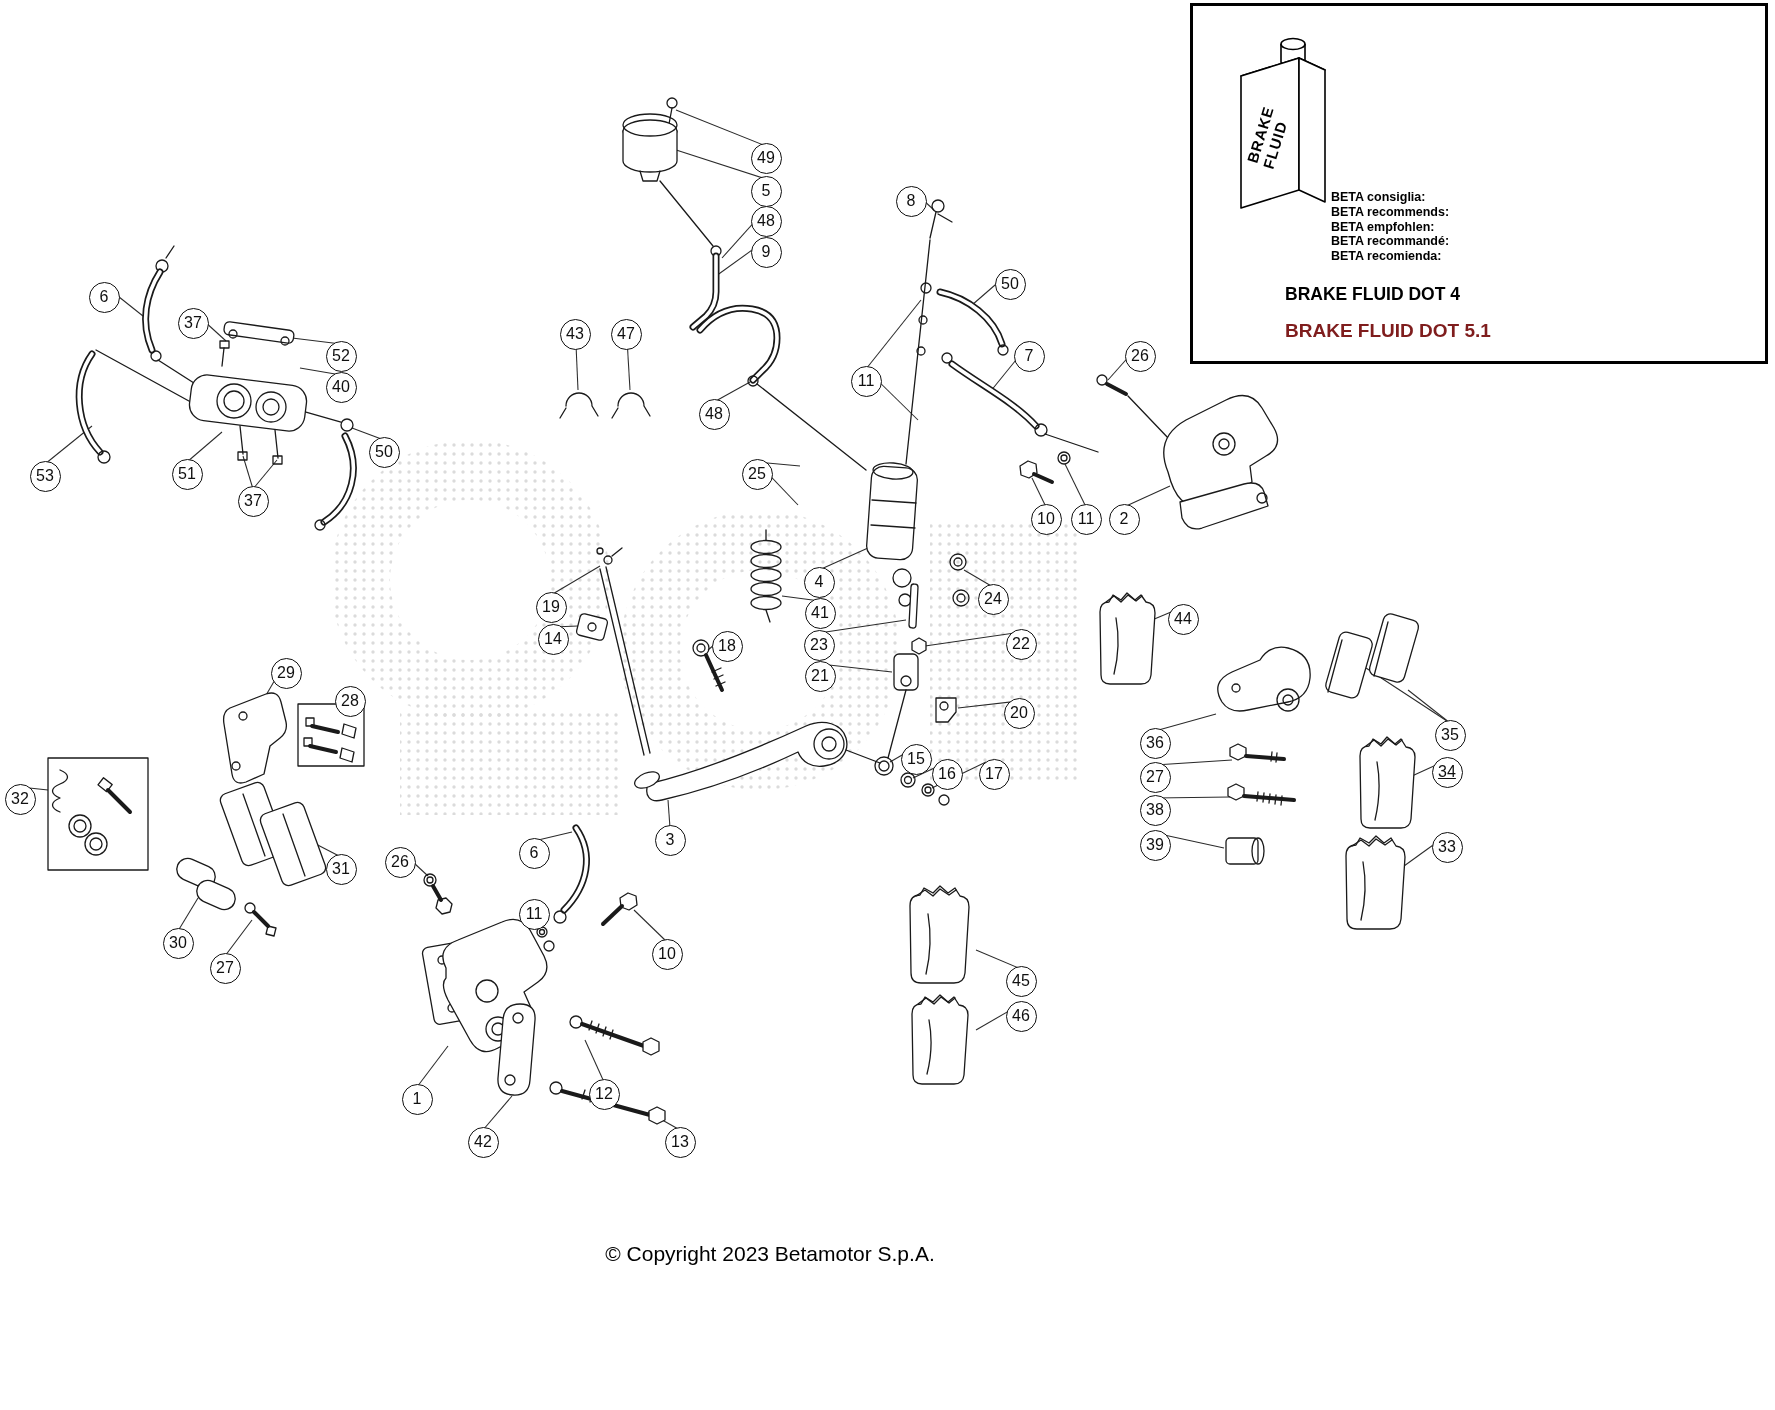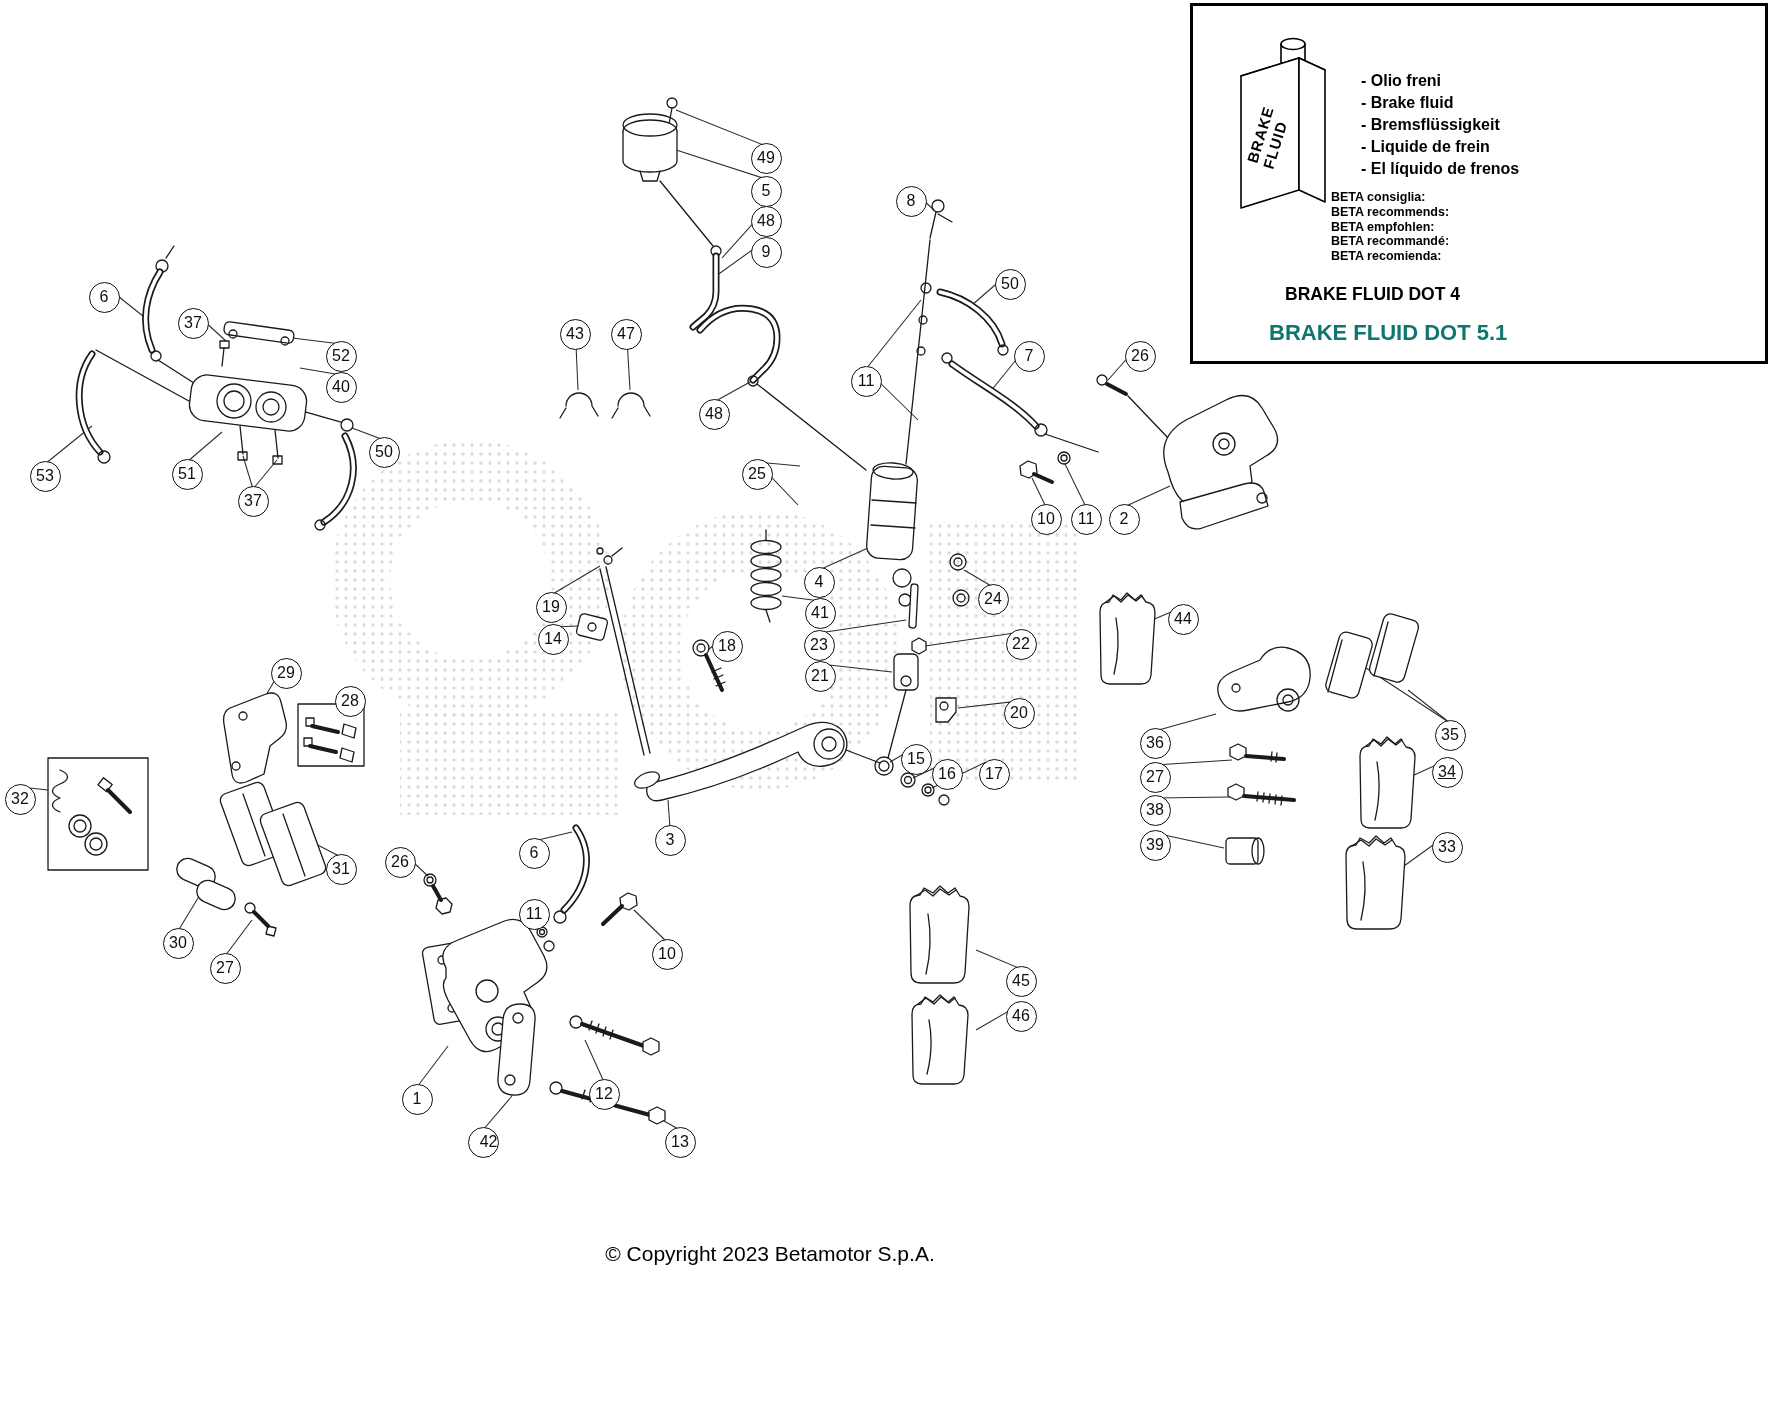--- a/index.html
+++ b/index.html
@@ -16,21 +16,21 @@
 
   .callout-layer { position:absolute; left:0; top:12px; width:100%; height:100%; }
   .callout { position:absolute; width:31px; height:31px; border:1.7px solid #101010; border-radius:50%;
              background:#fff; color:#101010; font-size:16px; line-height:27.5px; text-align:center; }
 
   .infobox { position:absolute; left:1190px; top:3px; width:578px; height:361px; border:3px solid #000; background:#fff; }
   .bottle { position:absolute; left:36px; top:26px; }
   .langs { position:absolute; left:168px; top:64px; font-weight:bold; font-size:16px; line-height:22px; color:#000; }
   .recs  { position:absolute; left:138px; top:184px; font-weight:bold; font-size:12.5px; line-height:14.8px; color:#000; }
   .dotline1 { position:absolute; left:92px; top:278px; font-weight:bold; font-size:17.5px; color:#000; }
-  .dotline2 { position:absolute; left:76px; top:314px; font-weight:bold; font-size:22px; color:#0f766e; }
+  .dotline2 { position:absolute; left:92px; top:314px; font-weight:bold; font-size:19px; color:#7f1d1d; }
   .btl { font-family:"Liberation Sans", sans-serif; font-weight:bold; fill:#000; }
 
   .copyright { position:absolute; left:0; top:1242px; width:1540px; text-align:center; font-size:21px; color:#000; }
 </style>
 </head>
 <body>
 
 <div class="stage" data-name="brake-parts-diagram">
 
   <svg id="artwork" width="1775" height="1410" viewBox="0 0 1775 1410" data-name="diagram-artwork" xmlns="http://www.w3.org/2000/svg">
@@ -402,43 +402,36 @@
       <div class="callout" data-name="callout-30" style="left: 162.5px; top: 915.5px;">30</div>
       <div class="callout" data-name="callout-27" style="left: 209.5px; top: 940.5px;">27</div>
       <div class="callout" data-name="callout-26" style="left: 384.5px; top: 834.5px;">26</div>
       <div class="callout" data-name="callout-6" style="left: 518.5px; top: 825.5px;">6</div>
       <div class="callout" data-name="callout-11" style="left: 518.5px; top: 886.5px;">11</div>
       <div class="callout" data-name="callout-10" style="left: 651.5px; top: 926.5px;">10</div>
       <div class="callout" data-name="callout-45" style="left: 1005.5px; top: 953.5px;">45</div>
       <div class="callout" data-name="callout-46" style="left: 1005.5px; top: 988.5px;">46</div>
       <div class="callout" data-name="callout-1" style="left: 401.5px; top: 1071.5px;">1</div>
       <div class="callout" data-name="callout-12" style="left: 588.5px; top: 1066.5px;">12</div>
-      <div class="callout" data-name="callout-42" style="left: 467.5px; top: 1114.5px; text-align: right;">42</div>
+      <div class="callout" data-name="callout-42" style="left: 467.5px; top: 1114.5px;">42</div>
       <div class="callout" data-name="callout-13" style="left: 664.5px; top: 1114.5px;">13</div>
     </div>
 
   <div class="infobox" data-name="brake-fluid-info-box">
     <svg class="bottle" width="120" height="190" viewBox="0 0 120 190" data-name="brake-fluid-bottle-drawing" xmlns="http://www.w3.org/2000/svg">
       <g fill="#fff" stroke="#000" stroke-width="1.6" stroke-linejoin="round">
         <path d="M52,12 v18 a12,5.5 0 0 0 24,0 v-18"></path>
         <ellipse cx="64" cy="12" rx="12" ry="5.5"></ellipse>
         <path d="M12,44 L70,26 L96,38 L38,56 Z"></path>
         <path d="M12,44 L70,26 L70,158 L12,176 Z"></path>
         <path d="M70,26 L96,38 L96,170 L70,158 Z"></path>
       </g>
       <text class="btl" transform="translate(28,132) rotate(-73)" font-size="15" letter-spacing="1" data-name="bottle-label-line1">BRAKE</text>
       <text class="btl" transform="translate(44,138) rotate(-73)" font-size="15" letter-spacing="1" data-name="bottle-label-line2">FLUID</text>
     </svg>
-    <div class="langs" data-name="fluid-language-list">
-        <div data-name="text-line">- Olio freni</div>
-        <div data-name="text-line">- Brake fluid</div>
-        <div data-name="text-line">- Bremsflüssigkeit</div>
-        <div data-name="text-line">- Liquide de frein</div>
-        <div data-name="text-line">- El líquido de frenos</div>
-      </div>
     <div class="recs" data-name="beta-recommendation-list">
         <div data-name="text-line">BETA consiglia:</div>
         <div data-name="text-line">BETA recommends:</div>
         <div data-name="text-line">BETA empfohlen:</div>
         <div data-name="text-line">BETA recommandé:</div>
         <div data-name="text-line">BETA recomienda:</div>
       </div>
     <div class="dotline1" data-name="dot4-label">BRAKE FLUID DOT 4</div>
     <div class="dotline2" data-name="dot51-label">BRAKE FLUID DOT 5.1</div>
   </div>

